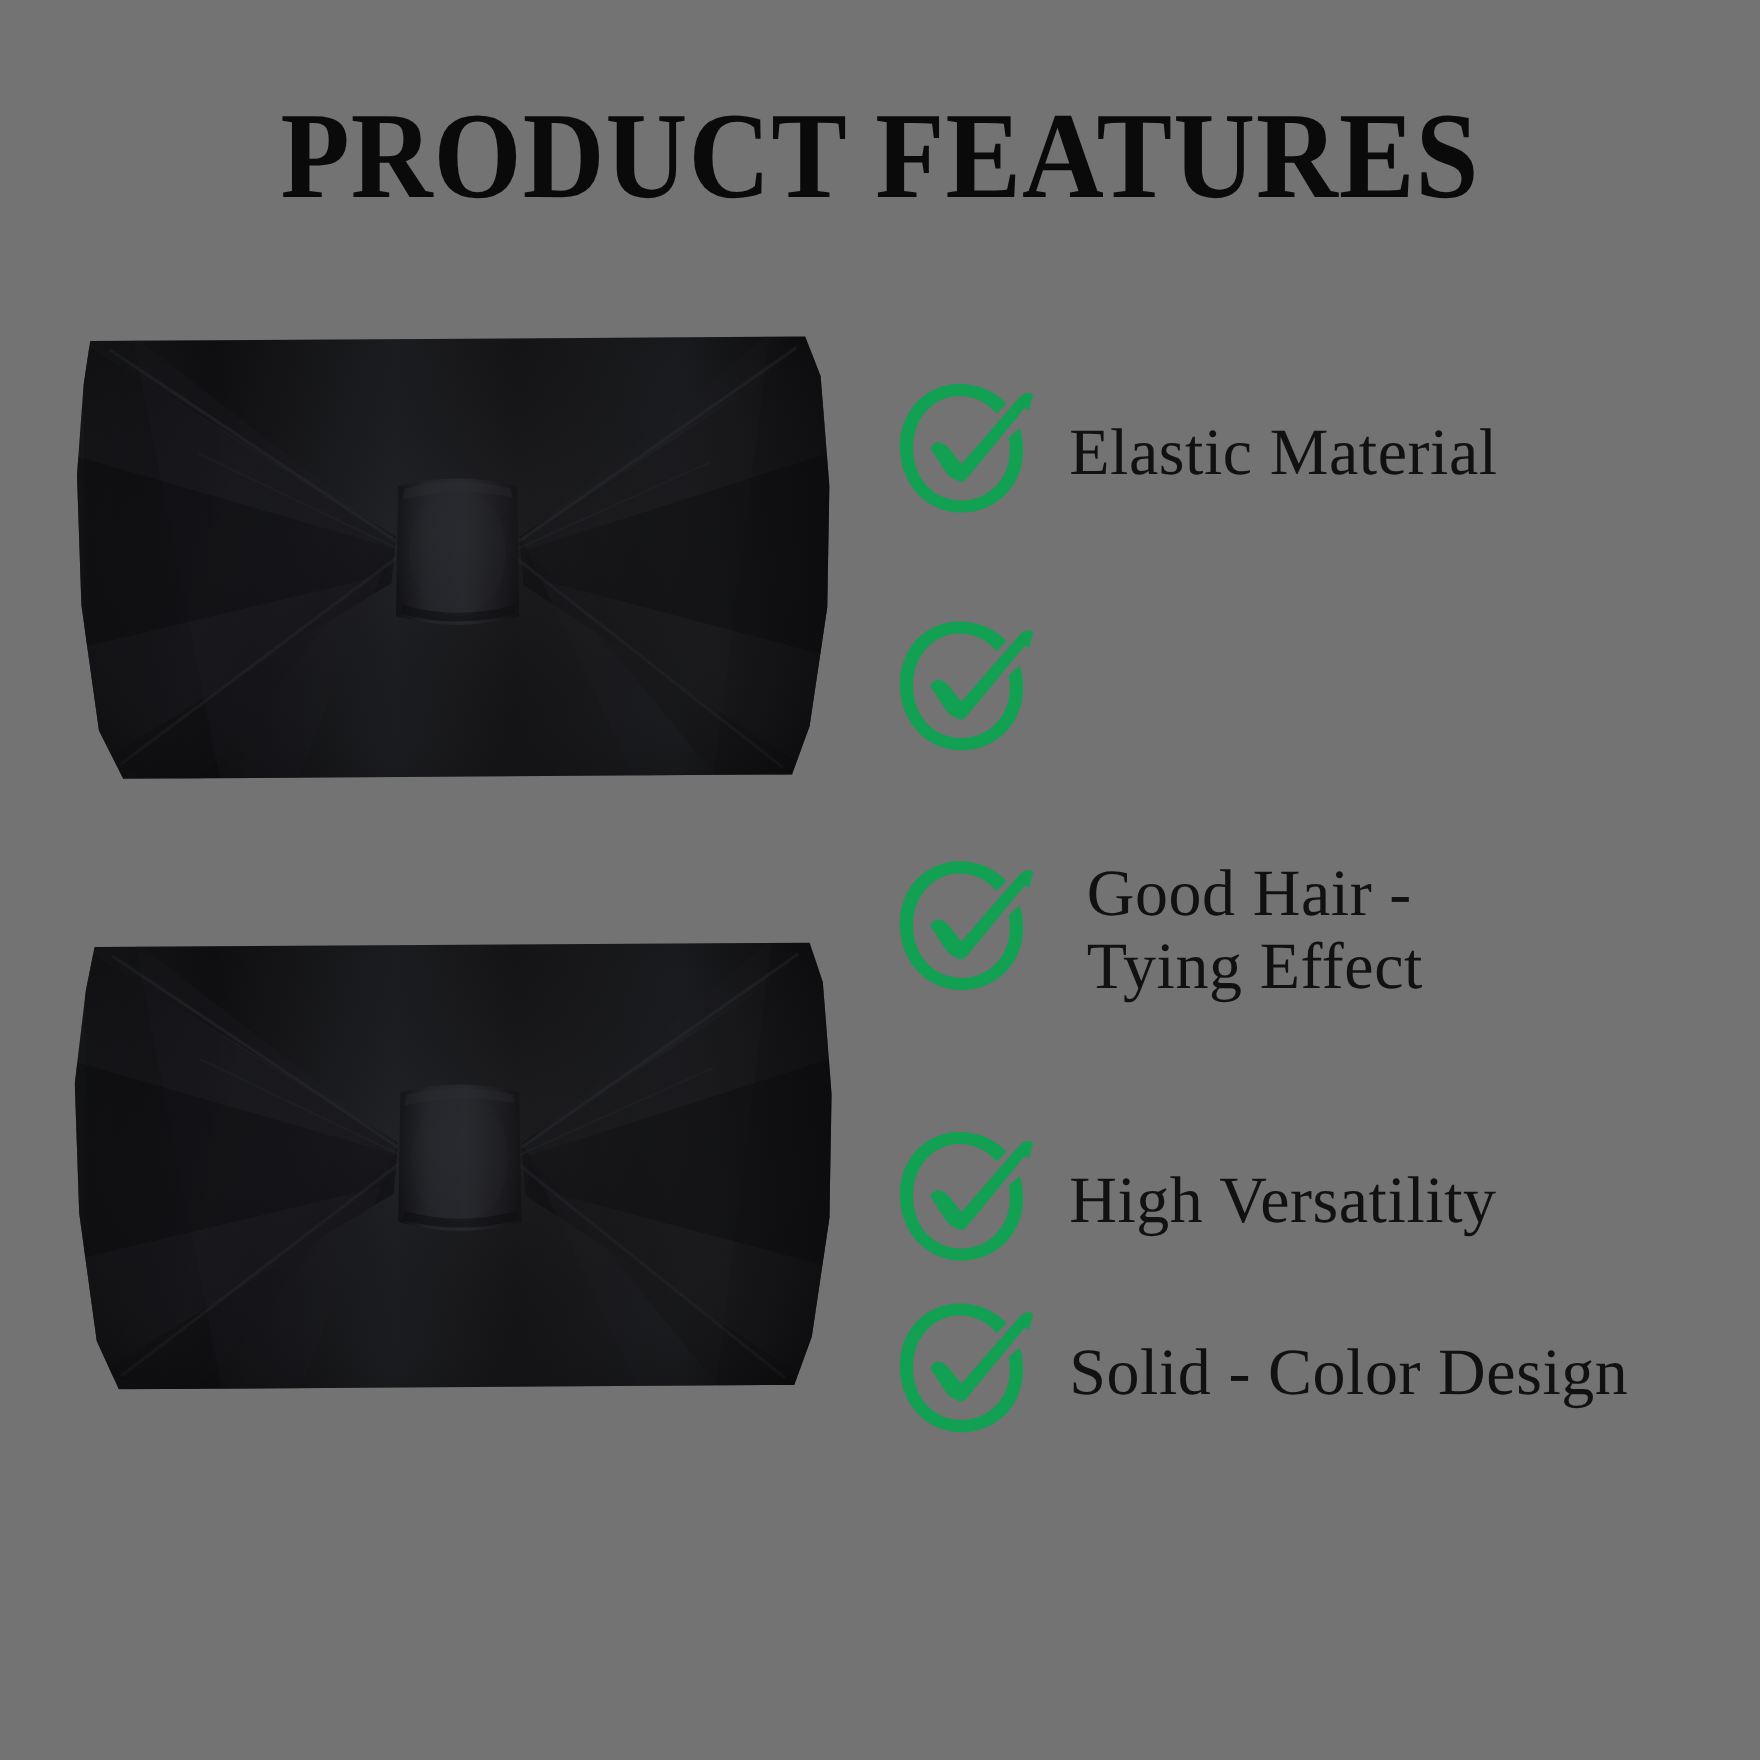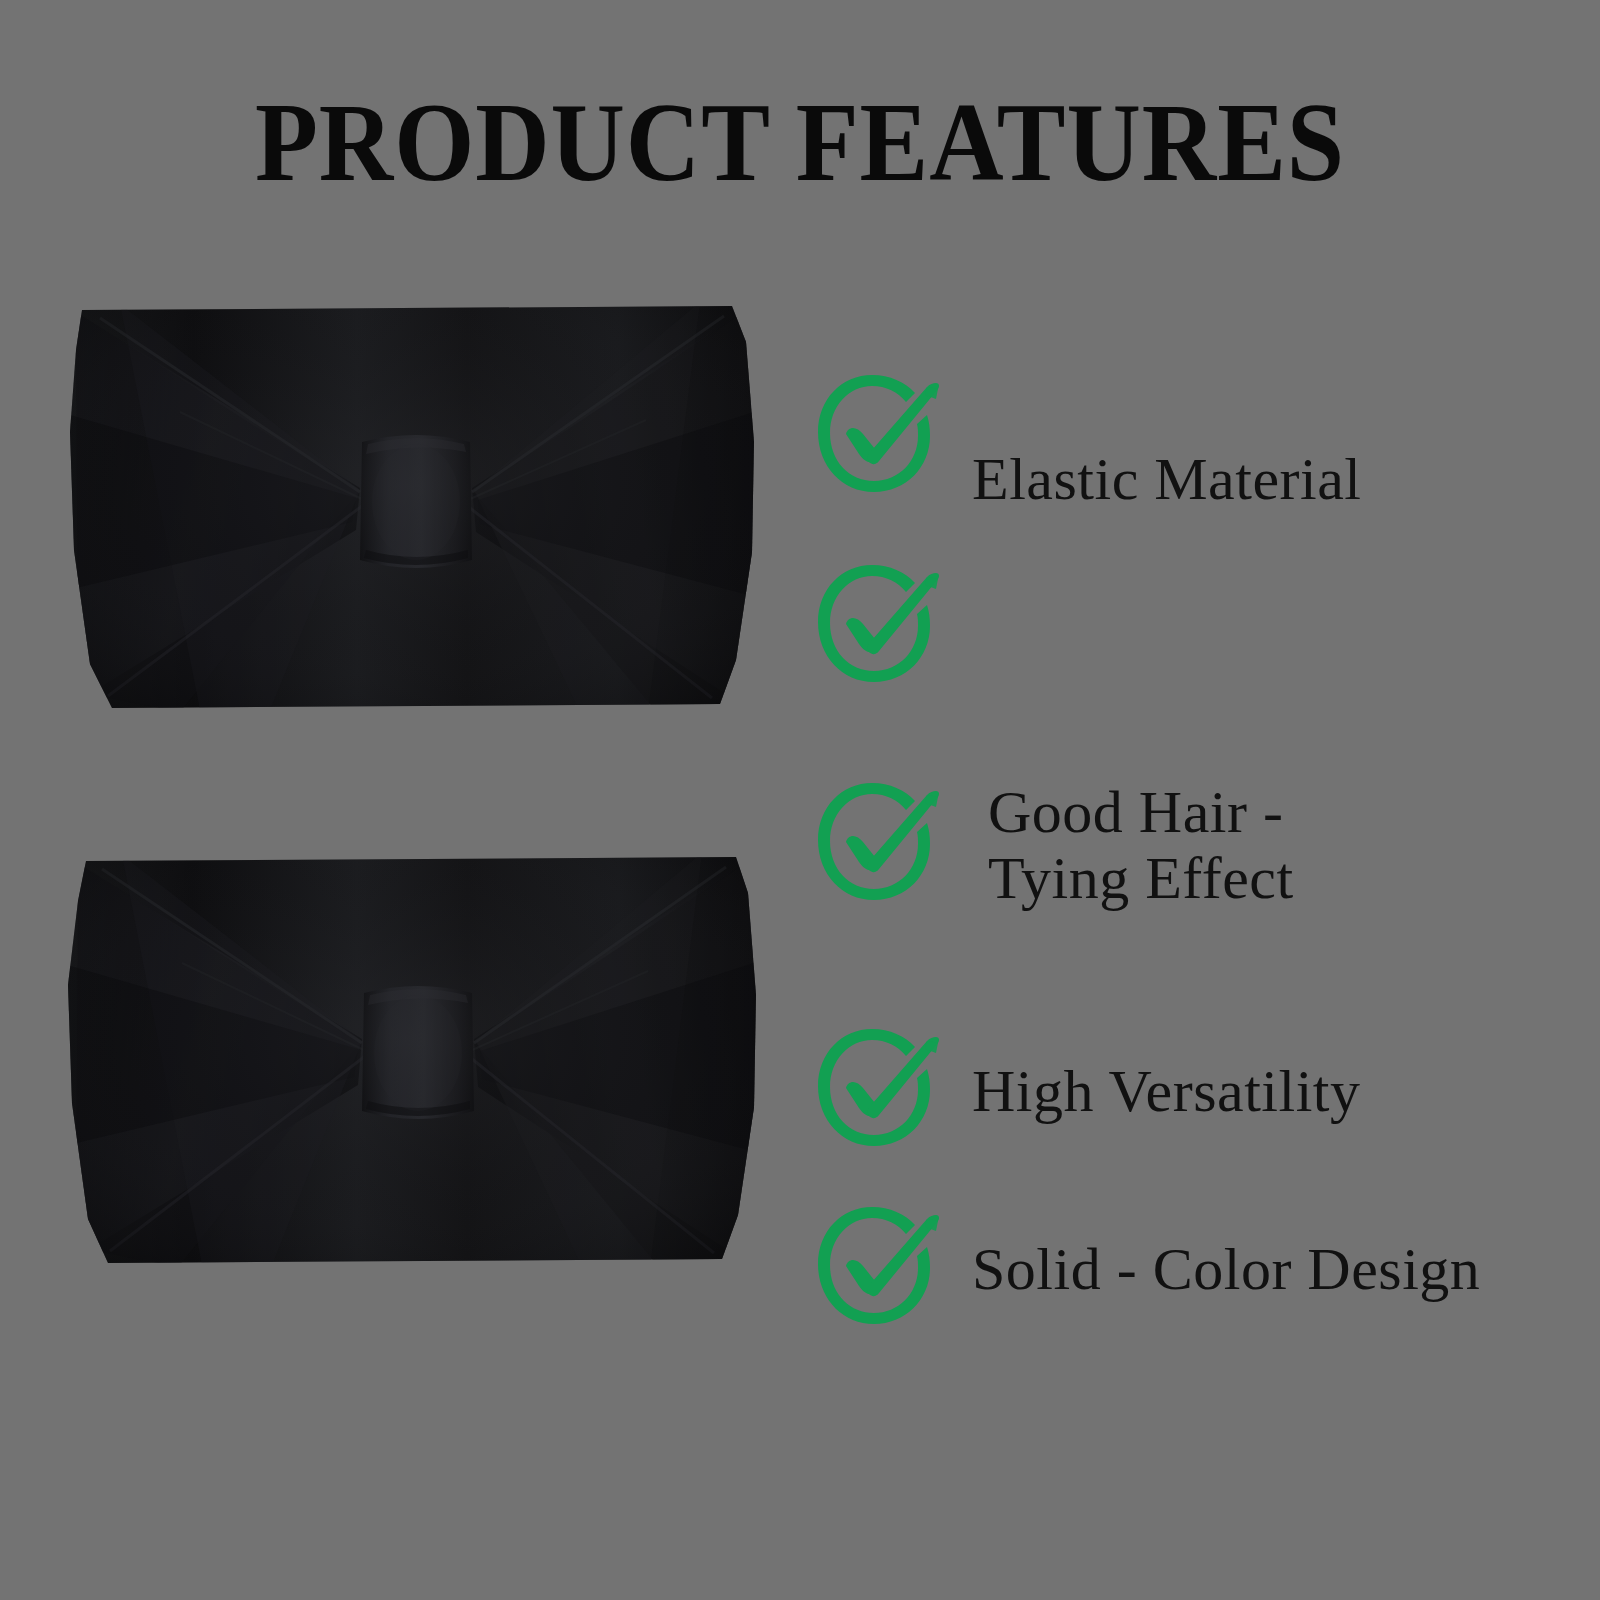--- a/index.html
+++ b/index.html
@@ -52,25 +52,25 @@
     width: 780px;
   }
   .feature-row {
     position: absolute;
     left: 0;
     display: flex;
     align-items: center;
     gap: 16px;
     height: 150px;
   }
-  .feature-row-0 { top: 32px; align-items: flex-end; }
+  .feature-row-0 { top: 6px; }
   .feature-row-1 { top: 222px; }
   .feature-row-2 { top: 440px; gap: 32px; }
   .feature-row-3 { top: 686px; }
-  .feature-row-4 { top: 864px; }
+  .feature-row-4 { top: 842px; }
 
   .check-icon {
     flex: 0 0 auto;
     width: 150px;
     height: 150px;
     display: block;
   }
   .check-icon svg { display: block; width: 150px; height: 150px; }
 
   .feature-label {

